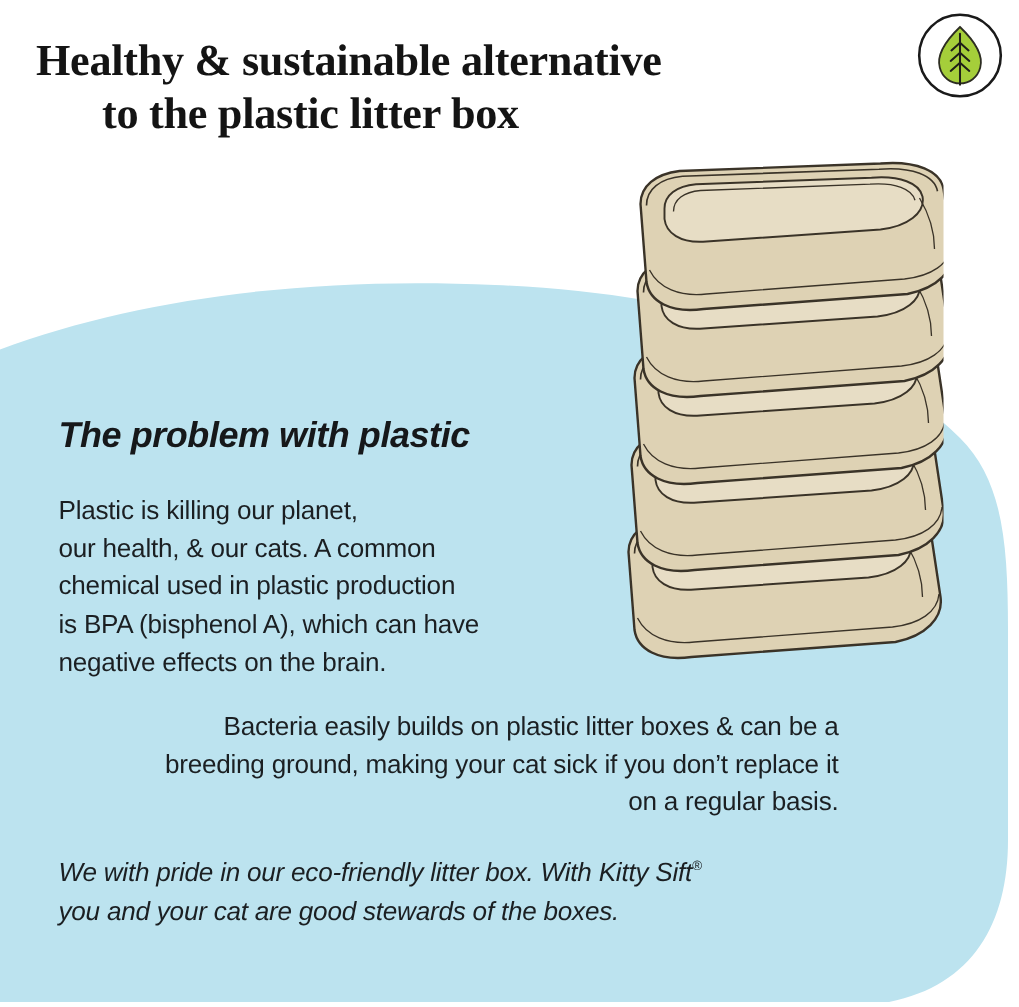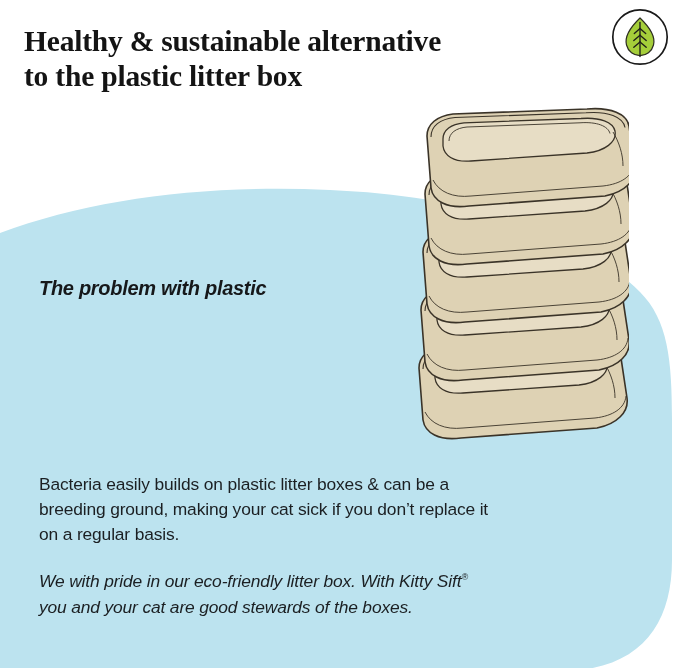--- a/index.html
+++ b/index.html
@@ -36,52 +36,52 @@
     left: 24px;
     top: 4px;
     width: 540px;
     font-family: "Liberation Serif", "DejaVu Serif", serif;
     font-weight: 700;
     font-size: 29.5px;
     line-height: 35px;
     letter-spacing: -0.2px;
     color: #141414;
   }
-  .headline .l2 { display: block; }
+  .headline .l2 { display: block; margin-left: 44px; }
 
   .badge {
     position: absolute;
     left: 611px;
     top: 8px;
     width: 58px;
     height: 58px;
   }
 
   
   .subhead {
     position: absolute;
     left: 39px;
     top: 277px;
-    font-size: 20px;
+    font-size: 24px;
     font-weight: 700;
     font-style: italic;
     letter-spacing: -0.3px;
     color: #16181a;
   }
   .para {
     position: absolute;
     left: 39px;
     color: #1b1f22;
     font-size: 17.4px;
     line-height: 25.2px;
     letter-spacing: -0.15px;
     white-space: pre-line;
   }
   .para-1 { top: 328px; width: 340px; }
-  .para-2 { top: 472px; width: 520px; }
+  .para-2 { top: 472px; width: 520px; text-align: right; }
   .para-3 {
     top: 568px;
     width: 520px;
     font-style: italic;
     line-height: 26px;
   }
   .para-3 sup {
     font-size: 9px;
     vertical-align: super;
     line-height: 0;
@@ -181,20 +181,25 @@
 
     <use href="#tray" x="8" y="236"></use>
     <use href="#tray" x="10" y="178"></use>
     <use href="#tray" x="12" y="120"></use>
     <use href="#tray" x="14" y="62"></use>
     <use href="#tray" x="16" y="4"></use>
   </svg>
 
   <div class="subhead">The problem with plastic</div>
 
+  <div class="para para-1">Plastic is killing our planet,
+our health, &amp; our cats. A common
+chemical used in plastic production
+is BPA (bisphenol A), which can have
+negative effects on the brain.</div>
 
   <div class="para para-2">Bacteria easily builds on plastic litter boxes &amp; can be a
 breeding ground, making your cat sick if you don’t replace it
 on a regular basis.</div>
 
   <div class="para para-3"><span>We with pride in our eco-friendly litter box. With Kitty Sift</span><sup>®</sup><br><span>you and your cat are good stewards of the boxes.</span></div>
 
 </div>
 
 </body></html>

